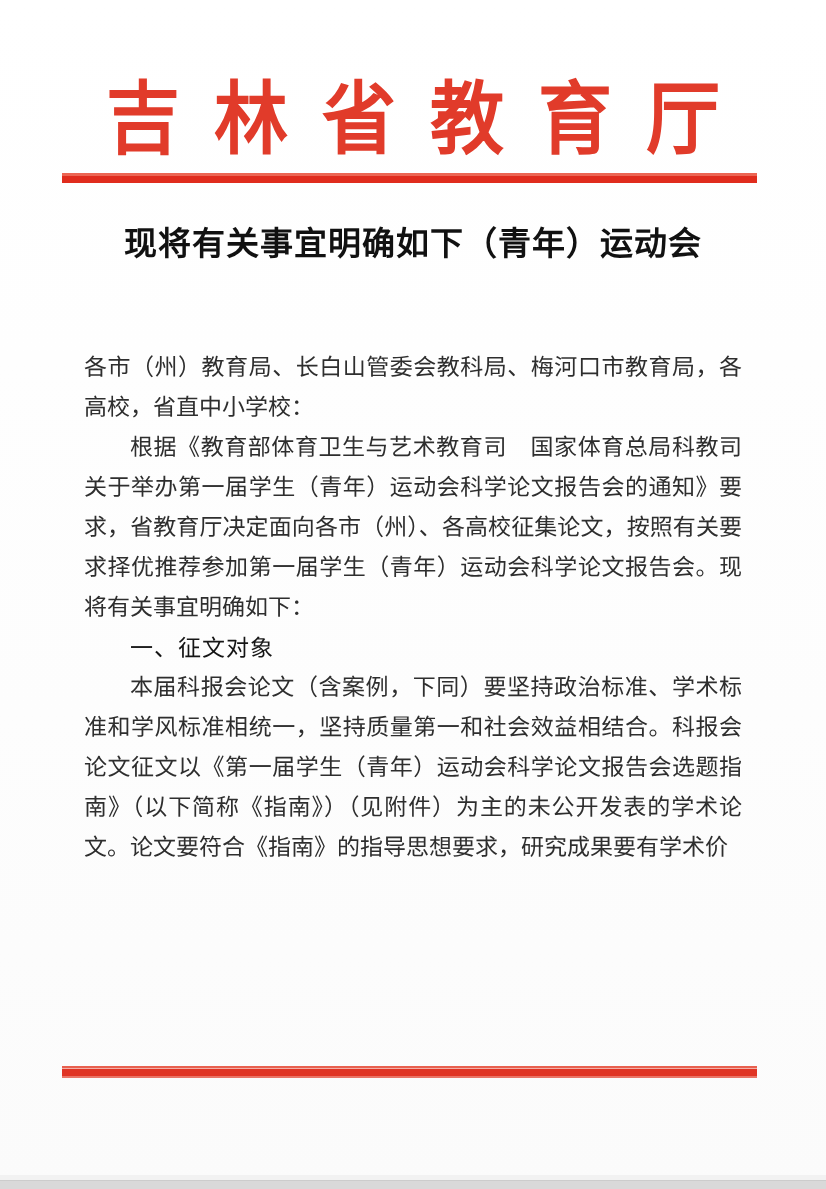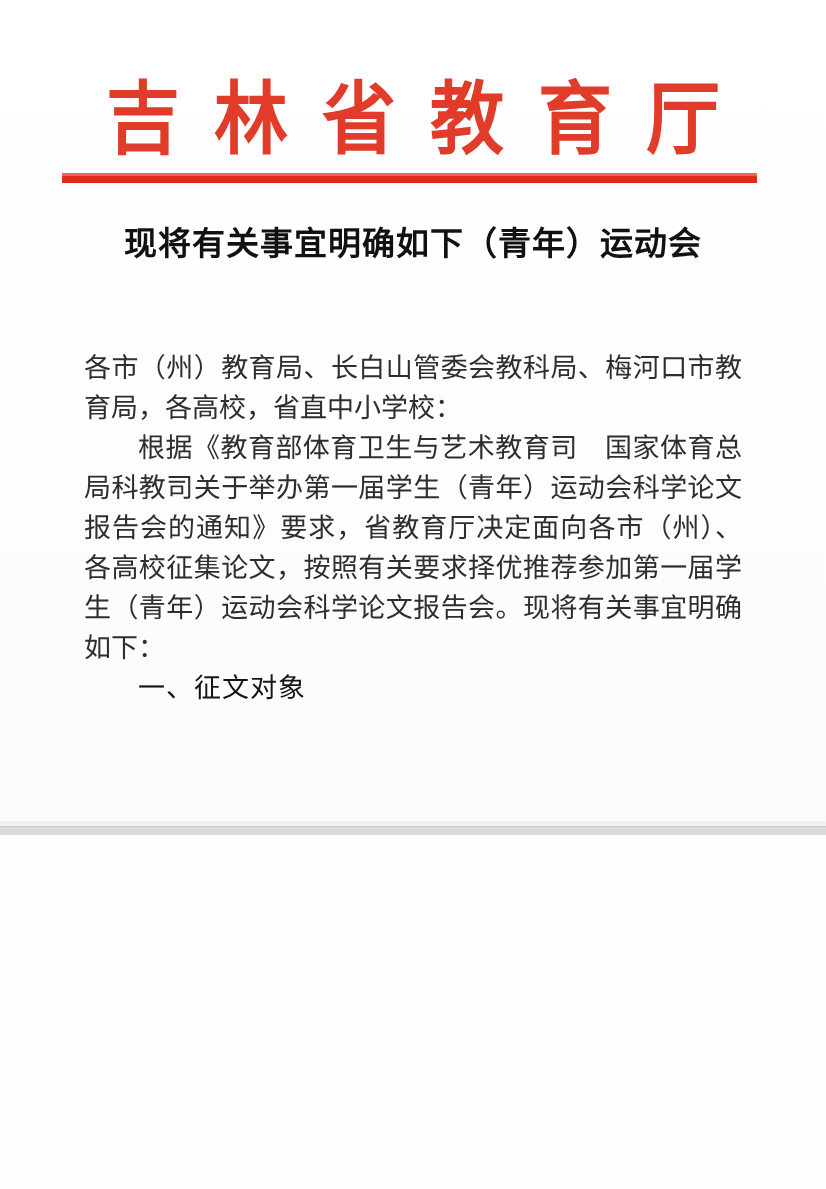--- a/index.html
+++ b/index.html
@@ -4,21 +4,21 @@
 <style>
   html, body {
     margin: 0;
     padding: 0;
     background: #fdfdfd;
     font-family: "Liberation Serif", serif;
   }
   .page {
     position: relative;
     width: 826px;
-    height: 835px;
+    height: 1189px;
     background: linear-gradient(180deg, #ffffff 0%, #fdfdfd 60%, #fbfbfb 100%);
     overflow: hidden;
   }
   
   .letterhead {
     position: absolute;
     top: 74px;
     left: 0;
     right: 0;
     text-align: center;
@@ -69,21 +69,21 @@
     color: #111111;
     letter-spacing: 1px;
   }
   
   .doc-body {
     position: absolute;
     top: 348px;
     left: 84px;
     width: 658px;
     font-family: "Liberation Serif", serif;
-    font-size: 27px;
+    font-size: 23px;
     line-height: 40px;
     color: #2e2e2e;
     text-align: justify;
   }
   .doc-body p {
     margin: 0;
     padding: 0;
   }
   .indent { text-indent: 2em; }
   .sect-heading {
@@ -122,20 +122,21 @@
   <div class="rule rule-top"></div>
 
   <div class="doc-title">
     <div>现将有关事宜明确如下（青年）运动会</div>
   </div>
 
   <div class="doc-body">
     <p>各市（州）教育局、长白山管委会教科局、梅河口市教育局，各高校，省直中小学校：</p>
     <p class="indent">根据《教育部体育卫生与艺术教育司　国家体育总局科教司关于举办第一届学生（青年）运动会科学论文报告会的通知》要求，省教育厅决定面向各市（州）、各高校征集论文，按照有关要求择优推荐参加第一届学生（青年）运动会科学论文报告会。现将有关事宜明确如下：</p>
     <p class="sect-heading">一、征文对象</p>
+    <p class="indent">本届科报会论文（含案例，下同）要坚持政治标准、学术标准和学风标准相统一，坚持质量第一和社会效益相结合。科报会论文征文以《第一届学生（青年）运动会科学论文报告会选题指南》（以下简称《指南》）（见附件）为主的未公开发表的学术论文。论文要符合《指南》的指导思想要求，研究成果要有学术价</p>
   </div>
 
   <div class="rule rule-bottom"></div>
 
   <div class="bottom-fade"></div>
   <div class="bottom-strip"></div>
 
 </div>
 
 </body></html>

